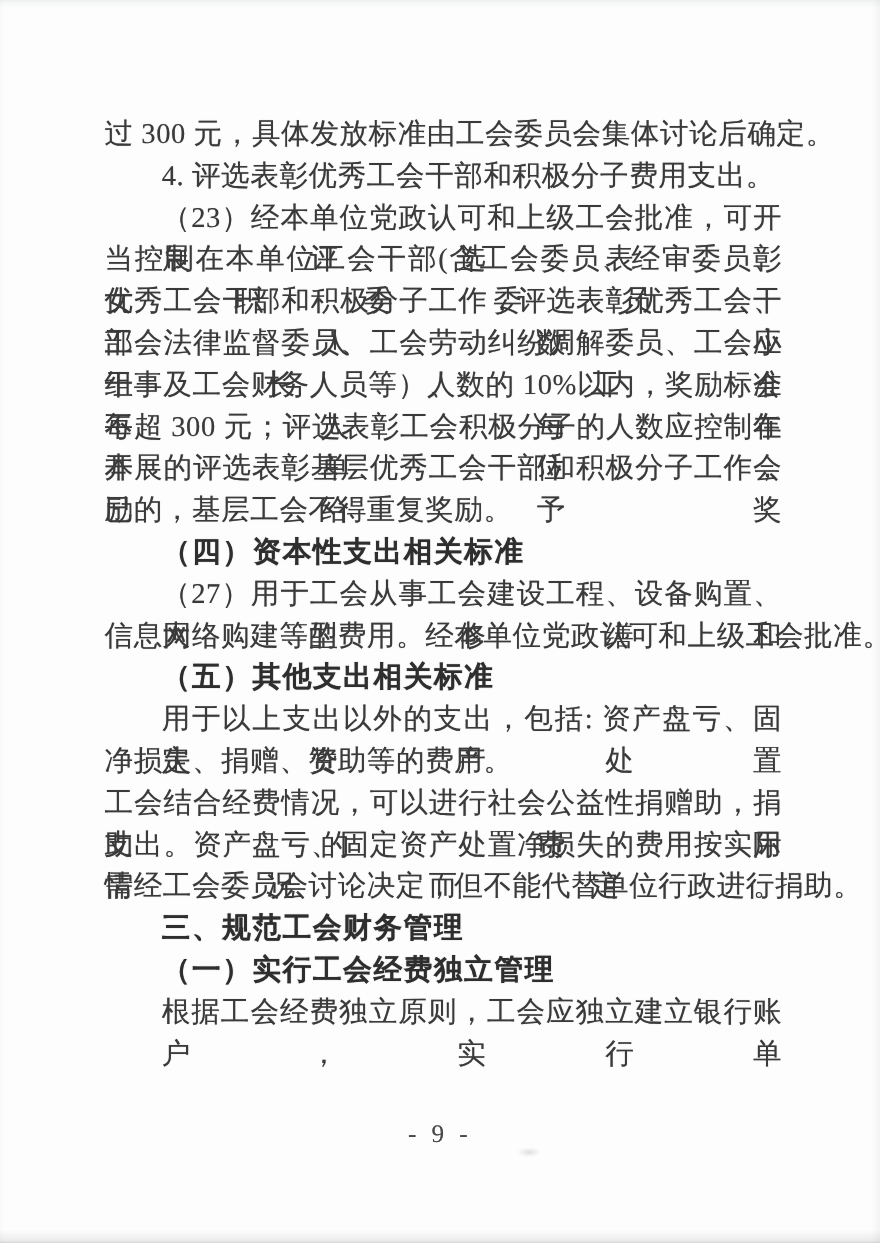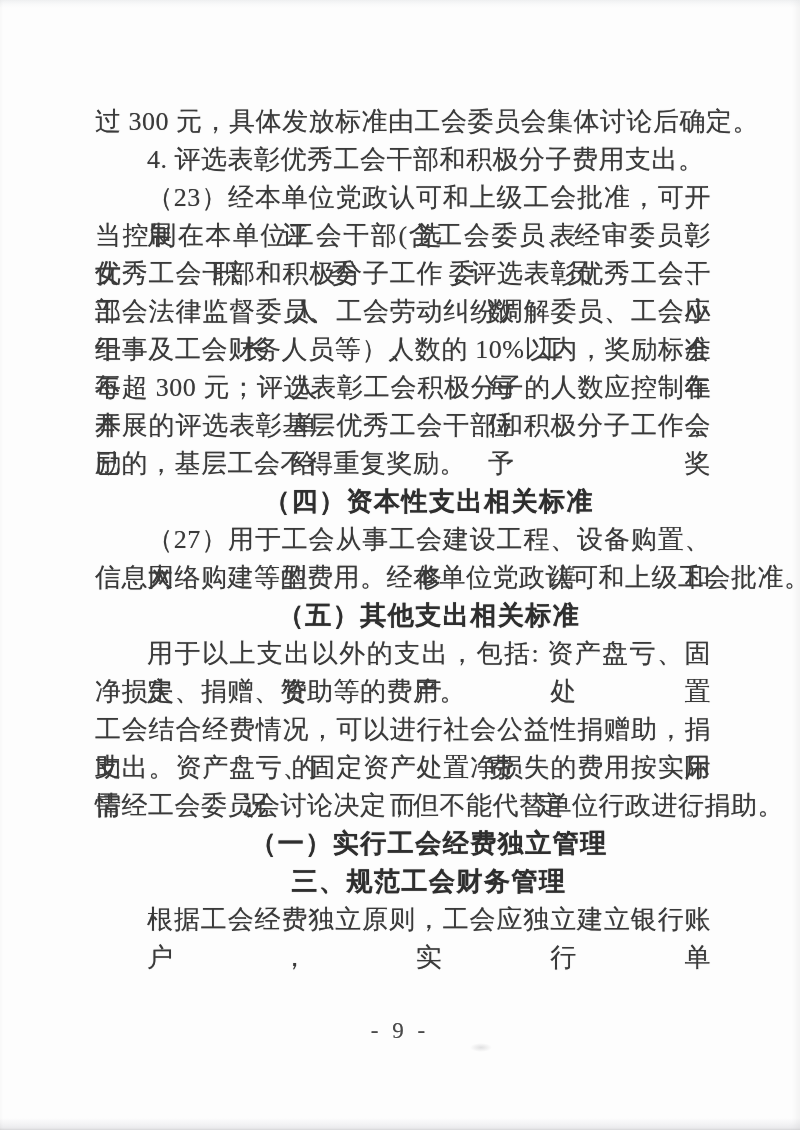--- a/index.html
+++ b/index.html
@@ -32,21 +32,20 @@
     text-align-last:justify;
     text-justify:inter-ideograph;
   }
   .line.indent{padding-left:52px;}
   .line.full.indent{width:564px;}
   .line.heading{
     font-weight:bold;
     color:#2e2e2e;
     letter-spacing:1.5px;
     text-shadow:0 0 0.8px rgba(40,40,40,0.7);
-    text-align:center;
   }
   .page-number{
     position:absolute;left:0;top:1018px;width:800px;
     text-align:center;
     font-size:23px;color:#4a4a4a;
     letter-spacing:4px;
     text-shadow:0 0 0.6px rgba(60,60,60,0.5);
   }
   .smudge{
     position:absolute;left:470px;top:1043px;width:22px;height:9px;
@@ -71,19 +70,19 @@
       <div class="line end">励的，基层工会不得重复奖励。</div>
       <div class="line heading indent">（四）资本性支出相关标准</div>
       <div class="line full indent">（27）用于工会从事工会建设工程、设备购置、大型修缮和</div>
       <div class="line end">信息网络购建等的费用。经本单位党政认可和上级工会批准。</div>
       <div class="line heading indent">（五）其他支出相关标准</div>
       <div class="line full indent">用于以上支出以外的支出，包括: 资产盘亏、固定资产处置</div>
       <div class="line end">净损失、捐赠、赞助等的费用。</div>
       <div class="line full">工会结合经费情况，可以进行社会公益性捐赠助，捐助的费用</div>
       <div class="line full">支出。资产盘亏、固定资产处置净损失的费用按实际情况而定。</div>
       <div class="line end">需经工会委员会讨论决定，但不能代替单位行政进行捐助。</div>
+      <div class="line heading indent">三、规范工会财务管理</div>
       <div class="line heading indent">（一）实行工会经费独立管理</div>
-      <div class="line heading indent">三、规范工会财务管理</div>
       <div class="line full indent">根据工会经费独立原则，工会应独立建立银行账户，实行单</div>
     </div>
   <div class="smudge"></div>
   <div class="page-number">- 9 -</div>
 </div>
 
 </body></html>

